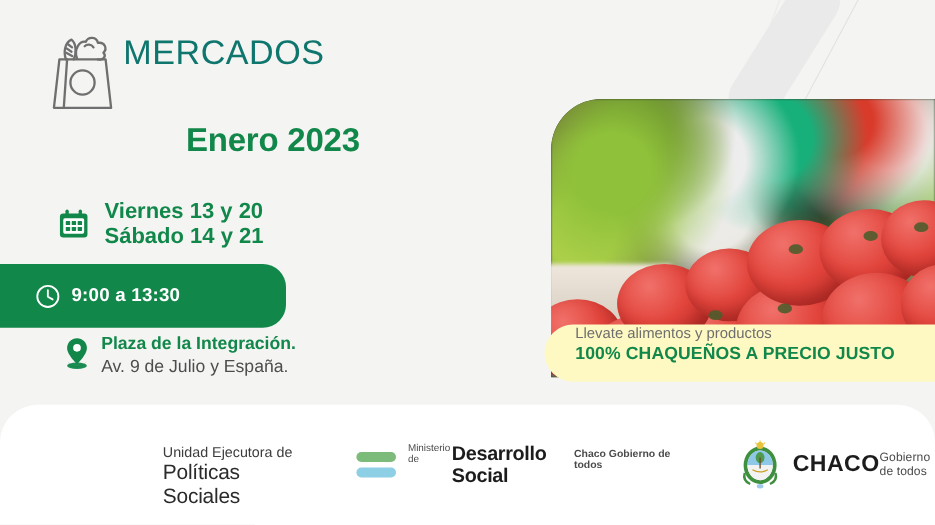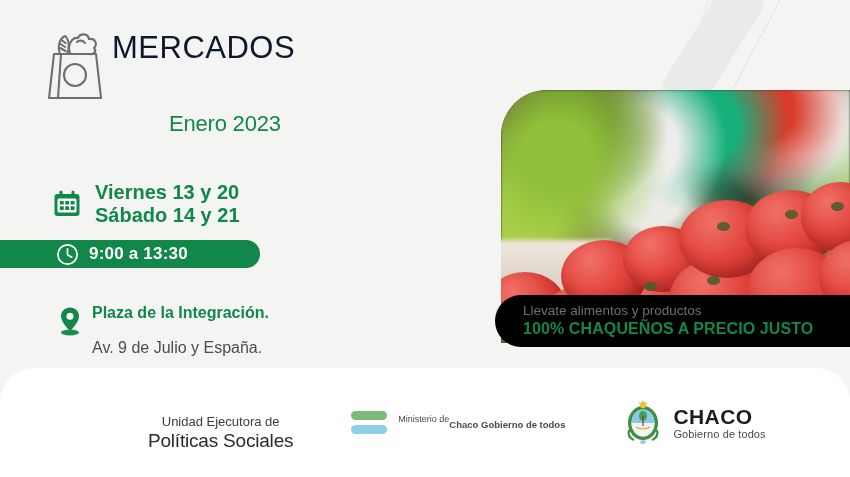--- a/index.html
+++ b/index.html
@@ -43,68 +43,68 @@
 
   
   .logo-block{
     position:absolute;left:44px;top:24px;
     display:flex;align-items:flex-start;
   }
   .bag-icon{width:62px;height:72px;flex:none;margin-right:6px;margin-top:6px;}
   .wordmark{display:flex;flex-direction:column;line-height:.92;padding-top:10px;}
   .word-mercados{
     font-size:31px;letter-spacing:.5px;
-    color:#0f172a;font-weight:400;
+    color:#0f766e;font-weight:400;
   }
   .word-populares{
     font-size:40px;letter-spacing:-0.5px;
     color:#464646;font-weight:bold;
     margin-top:-2px;
   }
 
   .month{
     position:absolute;left:169px;top:111px;
-    font-size:22px;font-weight:normal;
+    font-size:30px;font-weight:bold;
     color:#11874a;letter-spacing:-0.2px;
   }
 
   
   .row-dates{
     position:absolute;left:52px;top:181px;
     display:flex;align-items:center;
   }
   .cal-icon{width:30px;height:30px;flex:none;margin-right:13px;}
   .dates-text{
     display:flex;flex-direction:column;
     line-height:1.16;
     font-size:20px;font-weight:bold;color:#11874a;
   }
 
   .time-pill{
     position:absolute;left:0;top:240px;
-    width:260px;height:28px;
+    width:260px;height:58px;
     background:#11874a;
     border-radius:0 21px 21px 0;
     display:flex;align-items:center;
-    padding-left:56px;
+    padding-left:32px;
     box-sizing:border-box;
   }
   .clock-icon{width:23px;height:23px;flex:none;margin-right:10px;}
   .time-text{
     font-size:17px;font-weight:bold;color:#ffffff;letter-spacing:.2px;
   }
 
   .row-place{
     position:absolute;left:56px;top:303px;
     display:flex;align-items:flex-start;
   }
   .pin-icon{width:28px;height:32px;flex:none;margin-right:8px;margin-top:2px;}
   .place-text{display:flex;flex-direction:column;line-height:1.2;}
   .place-title{font-size:16px;font-weight:bold;color:#11874a;}
-  .place-sub{font-size:16px;font-weight:400;color:#4d4d4d;margin-top:16px;}
+  .place-sub{font-size:16px;font-weight:400;color:#4d4d4d;margin-top:2px;}
 
   
   .photo{
     position:absolute;left:501px;top:90px;
     width:349px;height:253px;
     border-radius:46px 0 0 0;
     overflow:hidden;
     background:#2b3a24;
   }
   .photo .blur{
@@ -138,23 +138,23 @@
   .crate{
     position:absolute;left:-8px;top:150px;width:120px;height:60px;
     background:linear-gradient(180deg,#efe7dd,#d6ccbf);
     filter:blur(2px);
     border-radius:6px;
   }
 
   .caption{
     position:absolute;left:495px;top:295px;
     width:355px;height:52px;
-    background:#000000;
+    background:#fef9c3;
     border-radius:26px 0 0 26px;
-    display:flex;flex-direction:column;justify-content:center;
+    display:flex;flex-direction:column;justify-content:flex-start;
     padding-left:28px;box-sizing:border-box;
   }
   .cap-top{font-size:13.5px;color:#6e6e6e;font-weight:400;line-height:1.25;}
   .cap-bottom{font-size:16px;color:#11874a;font-weight:bold;line-height:1.25;letter-spacing:.1px;}
 
   
   .footer{
     position:absolute;left:0;top:368px;
     width:850px;height:109px;
     background:#ffffff;
@@ -174,21 +174,21 @@
   .bar{width:36px;height:9px;border-radius:5px;}
   .bar.g{background:#7cbb7a;}
   .bar.b{background:#8dcfe4;}
   .min-txt{display:flex;line-height:1.1;}
   .min-1{font-size:9px;color:#4a4a4a;font-weight:400;}
   .min-2{font-size:18px;color:#1c1c1c;font-weight:bold;letter-spacing:-.3px;}
   .min-3{font-size:9.5px;color:#4a4a4a;font-weight:700;margin-top:5px;}
 
   .chaco{display:flex;align-items:center;margin-left:58px;}
   .shield{width:40px;height:46px;flex:none;margin-right:10px;}
-  .chaco-txt{display:flex;flex-direction:column;line-height:1.1;}
+  .chaco-txt{display:flex;flex-direction:row;line-height:1.1;}
   .chaco-1{font-size:21px;font-weight:bold;color:#1c1c1c;letter-spacing:.4px;}
   .chaco-2{font-size:11px;font-weight:400;color:#4a4a4a;letter-spacing:.1px;}
 </style>
 </head>
 <body>
 
 <div id="poster">
 
   <div class="deco-pill"></div>
   <div class="deco-line"></div>
@@ -300,20 +300,21 @@
       <span class="uep-bottom">Políticas Sociales</span>
     </div>
 
     <div class="min">
       <span class="min-bars">
         <span class="bar g"></span>
         <span class="bar b"></span>
       </span>
       <span class="min-txt">
         <span class="min-1">Ministerio de</span>
+        <span class="min-2">Desarrollo Social</span>
         <span class="min-3">Chaco Gobierno de todos</span>
       </span>
     </div>
 
     <div class="chaco">
       <span class="shield">
         <svg viewBox="0 0 40 46" width="40" height="46">
           <ellipse cx="20" cy="23" rx="15" ry="17" fill="#3e8f3e"></ellipse>
           <ellipse cx="20" cy="23" rx="11.5" ry="13.5" fill="#ffffff"></ellipse>
           <path d="M8.5 23 a11.5 13.5 0 0 1 23 0 z" fill="#8ec8e8"></path>

